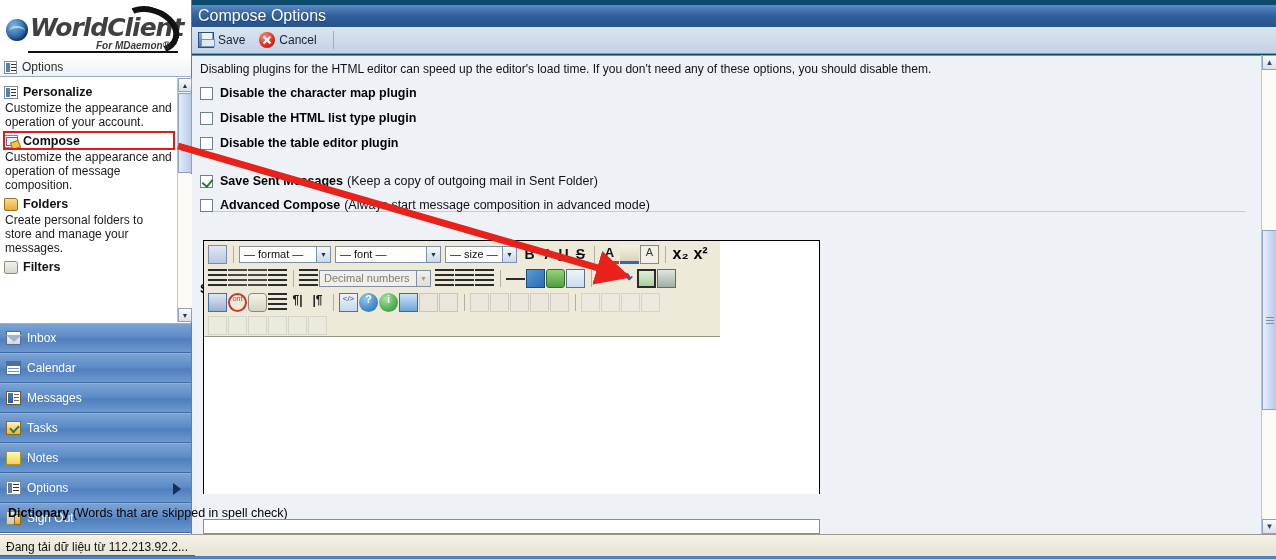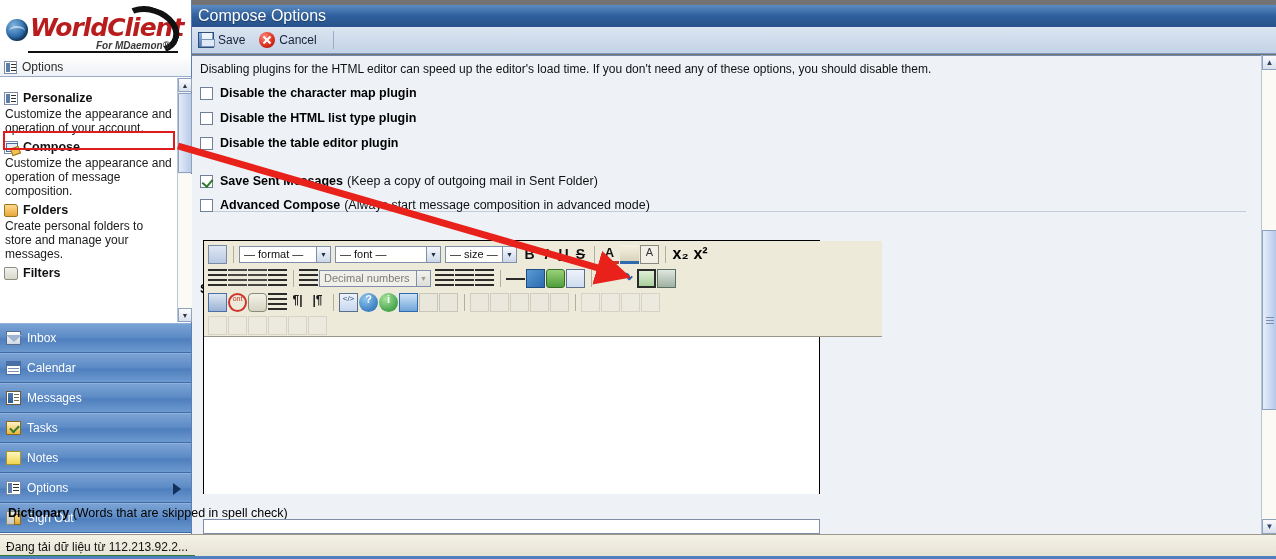--- a/index.html
+++ b/index.html
@@ -19,21 +19,21 @@
              background:#fff; border-right:1px solid #5a7fb5; }
   #logo { position:absolute; left:0; top:5px; width:191px; height:51px;
           background:#fff; overflow:hidden; }
   #logo .globe { position:absolute; left:6px; top:14px; width:22px; height:22px;
         border-radius:50%;
         background:radial-gradient(circle at 35% 30%, #7fb4de 0%, #2a6aa8 55%, #14406c 100%);
         box-shadow:inset -2px -2px 3px rgba(0,0,0,.4);}
   #logo .globe:after{content:"";position:absolute;left:3px;top:7px;width:16px;height:8px;
         border-top:2px solid rgba(255,255,255,.55);border-radius:50%;}
   #logo .wcname { position:absolute; left:30px; top:8px; font-family:"DejaVu Sans", sans-serif;
-        font-weight:bold; font-style:italic; font-size:25px; letter-spacing:-1px; color:#b91c1c; }
+        font-weight:bold; font-style:italic; font-size:25px; letter-spacing:-1px; color:#404040; }
   #logo .wcsub { position:absolute; left:96px; top:35px; font-weight:bold; font-style:italic;
         font-size:10px; color:#3a3a3a; }
   #logo .swoosh { position:absolute; left:118px; top:2px; width:62px; height:46px;
         border:6px solid #111; border-radius:50%;
         border-left-color:transparent; border-bottom-color:transparent; transform:rotate(18deg); }
   #logo .underline { position:absolute; left:28px; top:46px; width:150px; height:2px; background:#111;}
 
   
   #optHeader { position:absolute; left:0; top:58px; width:191px; height:19px;
       background:linear-gradient(to bottom,#fdfdfd,#eef1f6); border-bottom:1px solid #9aaec9;
@@ -41,21 +41,21 @@
   #optHeader .hicon { width:13px; height:13px; margin:0 5px 0 4px; position:relative;
       background:#fff; border:1px solid #7b8ba5; }
   #optHeader .hicon:before{content:"";position:absolute;left:1px;top:1px;width:4px;height:9px;background:#5d7ea8;}
   #optHeader .hicon:after{content:"";position:absolute;left:6px;top:2px;width:5px;height:1px;
       background:#333; box-shadow:0 3px 0 #333, 0 6px 0 #333;}
   #optHeader span.lbl { font-size:12px; color:#2b2b2b; }
 
   
   #optList { position:absolute; left:0; top:78px; width:191px; height:244px;
       background:#fff; overflow:hidden; }
-  #optInner { position:absolute; left:0; top:0; width:176px; padding:8px 4px 0 4px; }
+  #optInner { position:absolute; left:0; top:0; width:176px; padding:2px 4px 0 4px; }
   .opt-head { display:flex; align-items:center; font-weight:bold; font-size:12.5px;
       color:#111; margin:5px 0 2px 0; }
   .opt-head .oi { width:14px; height:13px; margin-right:5px; flex:none; position:relative; }
   .oi.personalize { background:#fff; border:1px solid #7b8ba5; }
   .oi.personalize:before{content:"";position:absolute;left:1px;top:1px;width:4px;height:9px;background:#5d7ea8;}
   .oi.personalize:after{content:"";position:absolute;left:6px;top:2px;width:5px;height:1px;
       background:#333; box-shadow:0 3px 0 #333,0 6px 0 #333;}
   .oi.compose { background:#fff; border:1px solid #7b8ba5; }
   .oi.compose:before{content:"";position:absolute;left:1px;top:1px;width:10px;height:7px;
       background:#e8eef7;border:1px solid #4a6fa5;}
@@ -108,21 +108,21 @@
   .ni.options:before{content:"";position:absolute;left:1px;top:1px;width:4px;height:10px;background:#5d7ea8;}
   .ni.options:after{content:"";position:absolute;left:6px;top:2px;width:6px;height:1px;
       background:#333;box-shadow:0 3px 0 #333,0 6px 0 #333;}
   .ni.signout{background:linear-gradient(to bottom,#e7e7e0,#c9c9bb);border:1px solid #8a8a78;}
   .ni.signout:after{content:"";position:absolute;right:-1px;top:2px;width:5px;height:9px;
       background:linear-gradient(to bottom,#ffe08a,#e0a830);border:1px solid #8a6a20;}
   .nav-item .caret { position:absolute; right:10px; top:9px; width:0; height:0;
       border-top:6px solid transparent; border-bottom:6px solid transparent; border-left:8px solid #12305a; }
 
   
-  #main { position:absolute; left:192px; top:0; width:1084px; height:534px; background:#737373; }
+  #main { position:absolute; left:192px; top:0; width:1084px; height:534px; background:#0c4a6e; }
   #titlebar { position:absolute; left:0; top:5px; width:1084px; height:22px;
       background:linear-gradient(to bottom,#5c8cc4 0%,#2f5f9c 50%,#28538c 100%);
       color:#fff; font-size:16px; display:flex; align-items:center; padding-left:6px;
       text-shadow:0 1px 1px rgba(0,0,0,.35); }
   #cmdbar { position:absolute; left:0; top:27px; width:1084px; height:27px;
       background:linear-gradient(to bottom,#dbe5f1,#c3d2e6); border-bottom:1px solid #7f97b8;
       display:flex; align-items:center; padding-left:6px; }
   .cmd { display:flex; align-items:center; font-size:12px; color:#14223a; margin-right:14px; cursor:default; }
   .cmd .cicon { width:16px; height:16px; margin-right:4px; position:relative; flex:none; }
   .cicon.save { background:linear-gradient(to bottom,#8fb3dd,#4a77b4); border:1px solid #2c4f80; }
@@ -157,21 +157,21 @@
       margin-right:7px; flex:none; position:relative; }
   .cb.checked:after{content:"";position:absolute;left:3px;top:1px;width:5px;height:8px;
       border-right:2px solid #2a7a2a;border-bottom:2px solid #2a7a2a;transform:rotate(40deg);}
   .cb-lab { font-weight:bold; color:#000; }
   .cb-note { font-weight:normal; color:#111; }
   #divider { position:absolute; left:8px; top:155px; width:1046px; height:1px; background:#c2ccda; }
 
   #sigLabel { position:absolute; left:8px; top:226px; font-weight:bold; font-size:12.5px; }
   #sigBox { position:absolute; left:203px; top:240px; width:617px; height:254px;
       border:1px solid #000; background:#fff; }
-  #editorToolbar { position:absolute; left:0; top:0; width:678px; height:96px;
+  #editorToolbar { position:absolute; left:0; top:0; width:516px; height:96px;
       background:#edeada; border-bottom:1px solid #9a968a; }
   .trow { position:absolute; left:4px; display:flex; align-items:center; height:22px; }
   .tbtn { width:19px; height:19px; margin-right:1px; position:relative;
       display:inline-block; flex:none; }
   .sep { width:1px; height:17px; background:#b3afa0; margin:0 5px; flex:none; }
   .selbox { height:17px; border:1px solid #7f8fa8; background:#fff; font-size:11px;
       display:flex; align-items:center; padding:0 0 0 4px; margin-right:4px; color:#111; flex:none;}
   .selbox .carw { width:14px; height:15px; margin-left:auto;
       background:linear-gradient(to bottom,#f6f8fc,#ccd7e8); border-left:1px solid #7f8fa8;
       display:flex; align-items:center; justify-content:center; font-size:7px; color:#20304a; }

